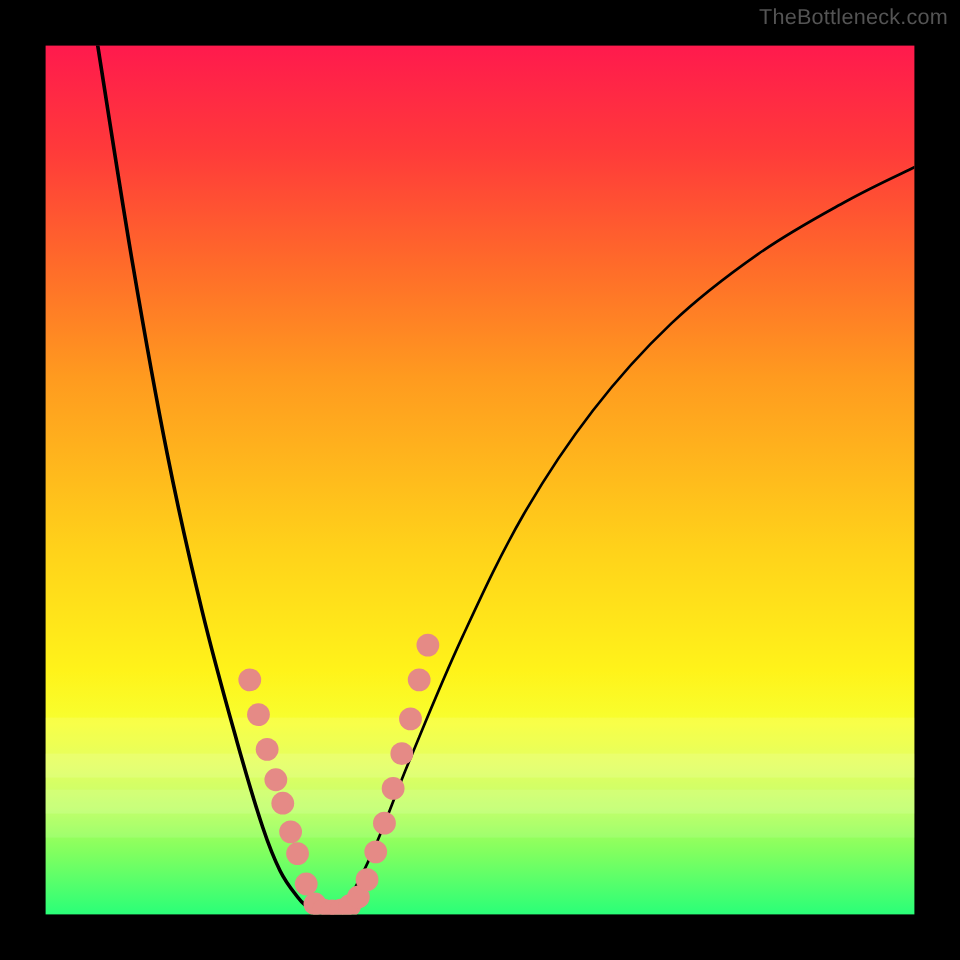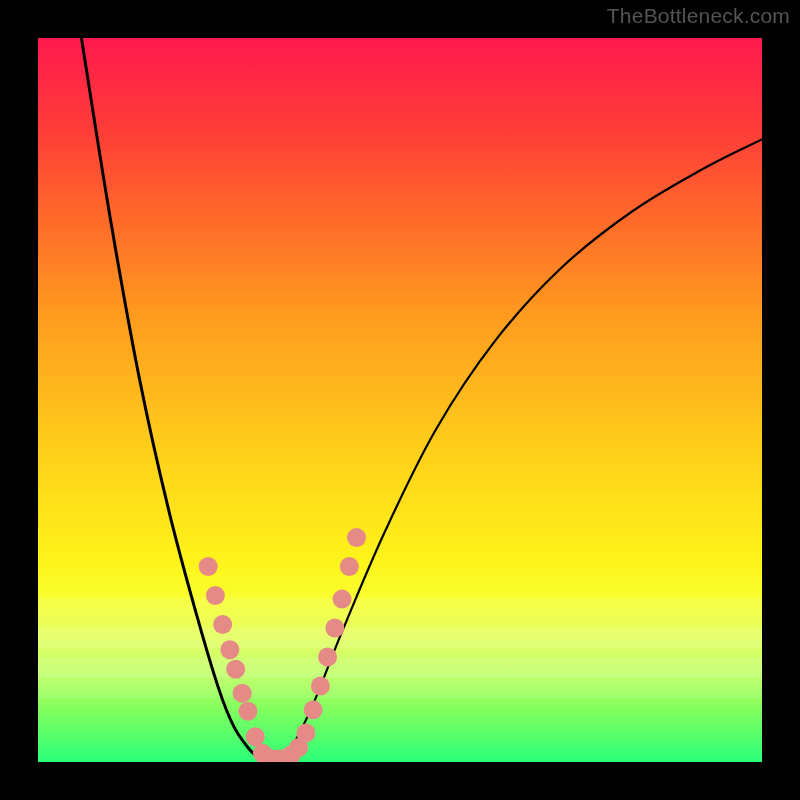--- a/index.html
+++ b/index.html
@@ -43,21 +43,21 @@
     width: 724px;
   }
   .haze1 { top: 598px; height: 50px; background: rgba(255,255,255,0.12); }
   .haze2 { top: 628px; height: 50px; background: rgba(255,255,255,0.12); }
   .haze3 { top: 658px; height: 40px; background: rgba(255,255,255,0.10); }
   .watermark {
     position: absolute;
     top: 4px;
     right: 10px;
     font-family: Arial, Helvetica, sans-serif;
-    font-size: 21px;
+    font-size: 18px;
     color: #545454;
     letter-spacing: 0.2px;
   }
   svg.curves {
     position: absolute;
     top: 38px;
     left: 38px;
   }
 </style>
 </head>

